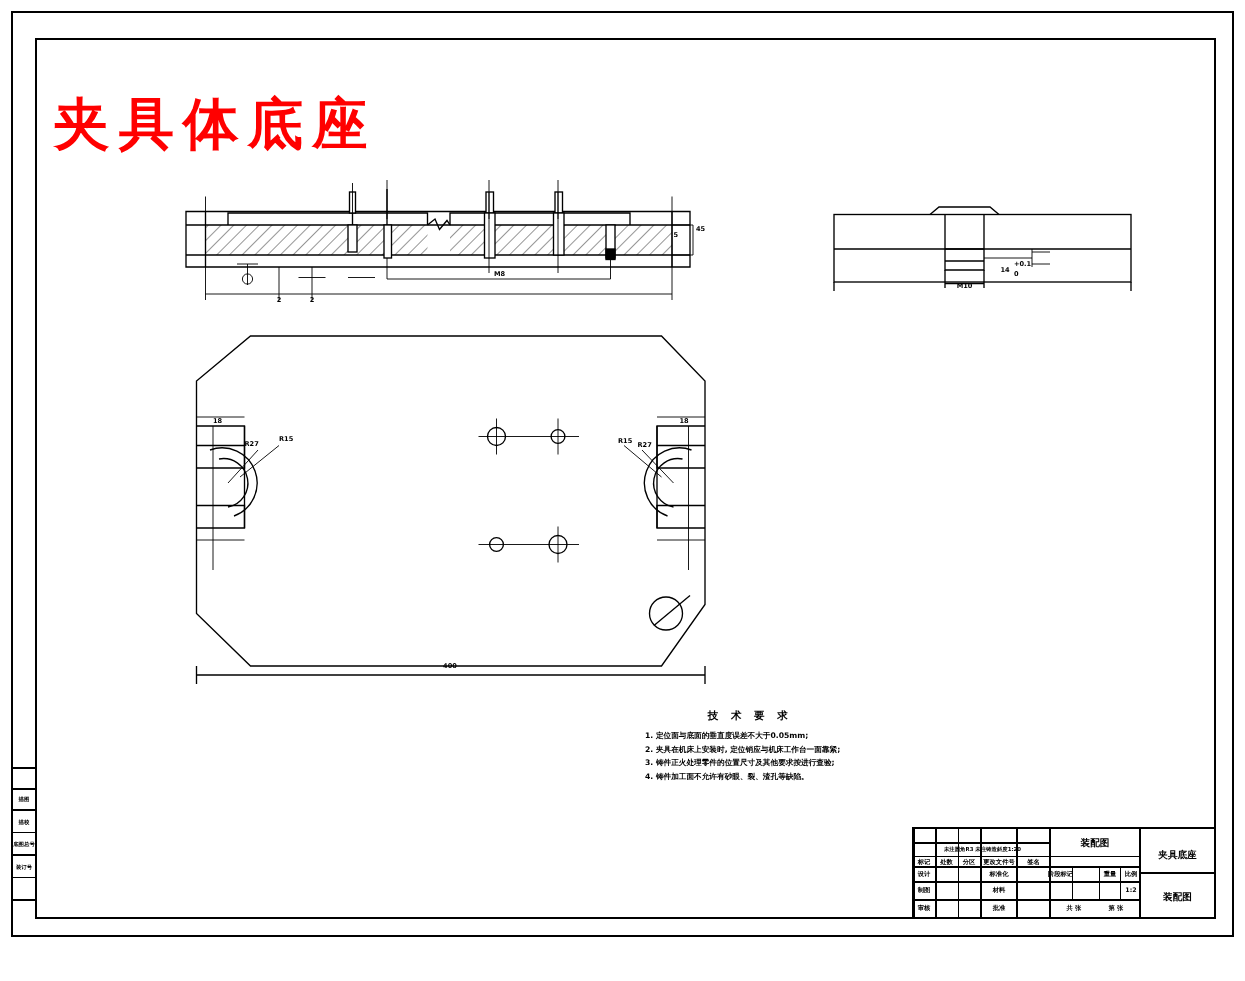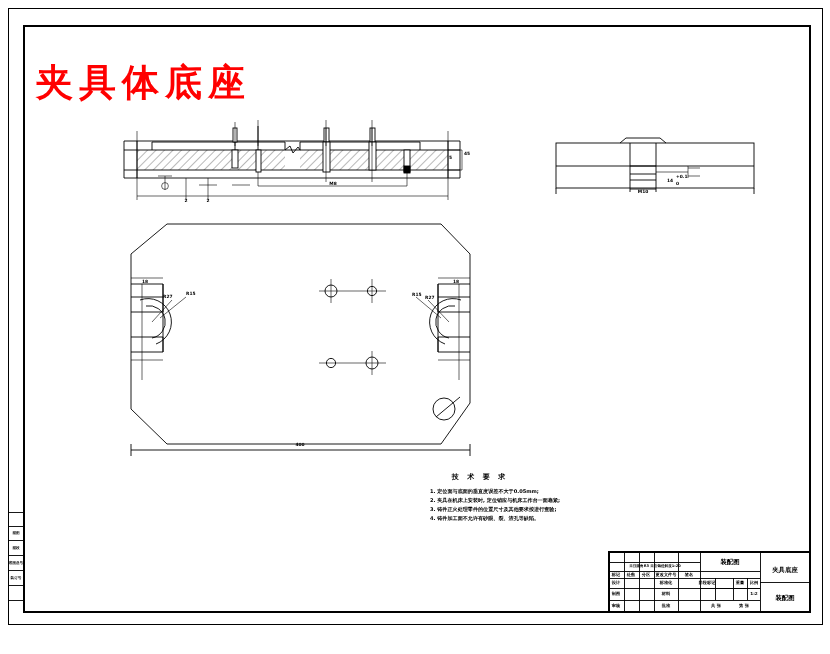--- a/index.html
+++ b/index.html
@@ -234,21 +234,21 @@
   <div class="lbl c" style="left:643px;top:190px;">M10</div>
 
   <div class="lbl c" style="left:300px;top:443px;">400</div>
   <div class="lbl c" style="left:145px;top:280px;">18</div>
   <div class="lbl c" style="left:456px;top:280px;">18</div>
   <div class="lbl" style="left:163px;top:295px;">R27</div>
   <div class="lbl" style="left:186px;top:292px;">R15</div>
   <div class="lbl" style="left:412px;top:293px;">R15</div>
   <div class="lbl" style="left:425px;top:296px;">R27</div>
 
-  <div class="tr-hd" style="left:480px;top:472px;">技 术 要 求</div>
+  <div class="tr-hd" style="left:500px;top:472px;">技 术 要 求</div>
   <div class="tr-li" style="left:430px;top:489px;">1. 定位面与底面的垂直度误差不大于0.05mm;</div>
   <div class="tr-li" style="left:430px;top:498px;">2. 夹具在机床上安装时, 定位销应与机床工作台一面靠紧;</div>
   <div class="tr-li" style="left:430px;top:507px;">3. 铸件正火处理零件的位置尺寸及其他要求按进行查验;</div>
   <div class="tr-li" style="left:430px;top:516px;">4. 铸件加工面不允许有砂眼、裂、渣孔等缺陷。</div>
 
   <div class="sidecell" style="left:16px;top:533px;">描图</div>
   <div class="sidecell" style="left:16px;top:548px;">描校</div>
   <div class="sidecell" style="left:16px;top:563px;">底图总号</div>
   <div class="sidecell" style="left:16px;top:578px;">装订号</div>
 

